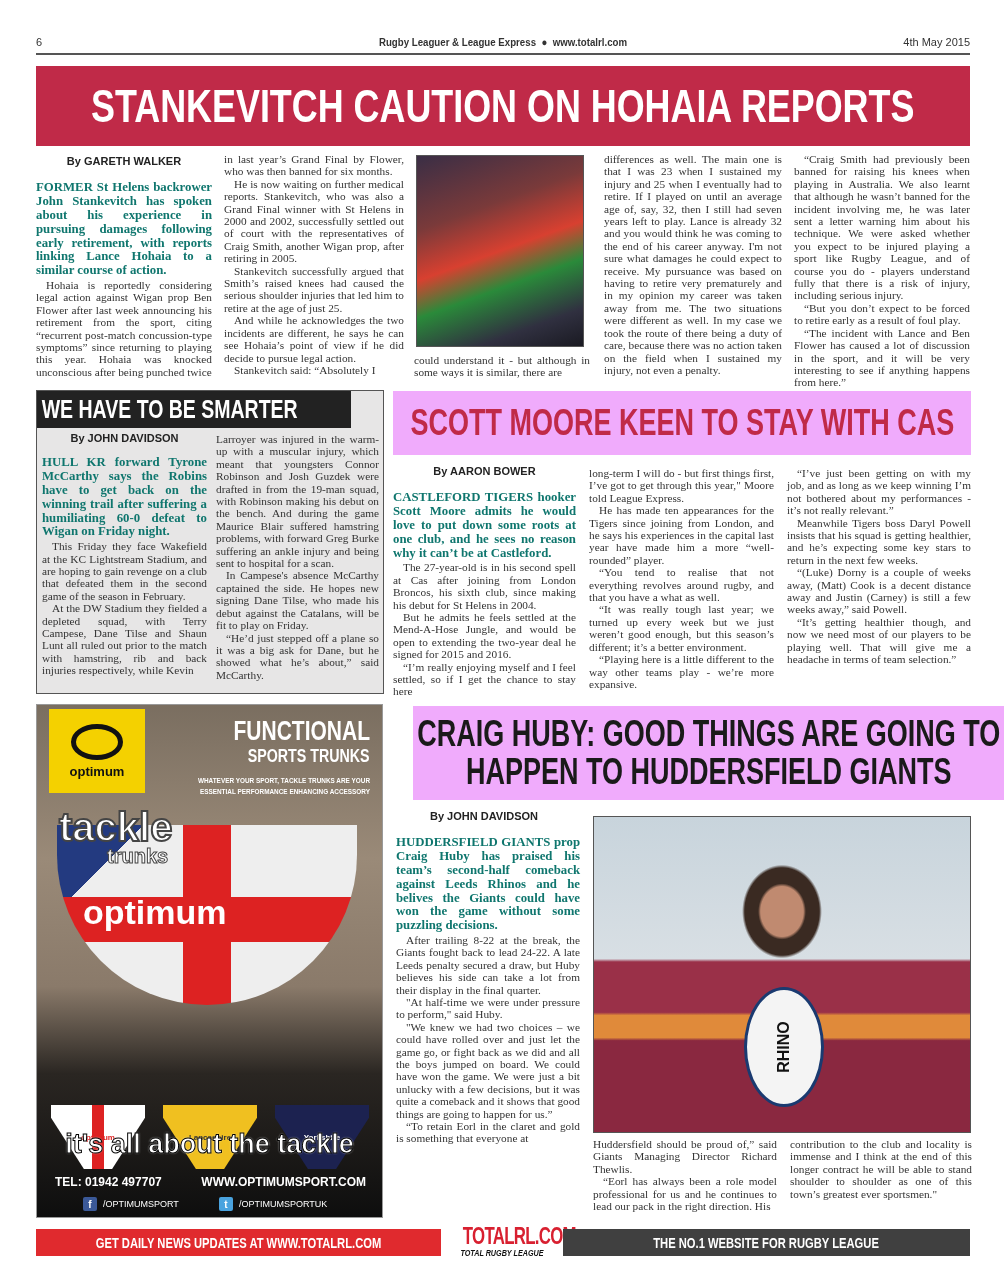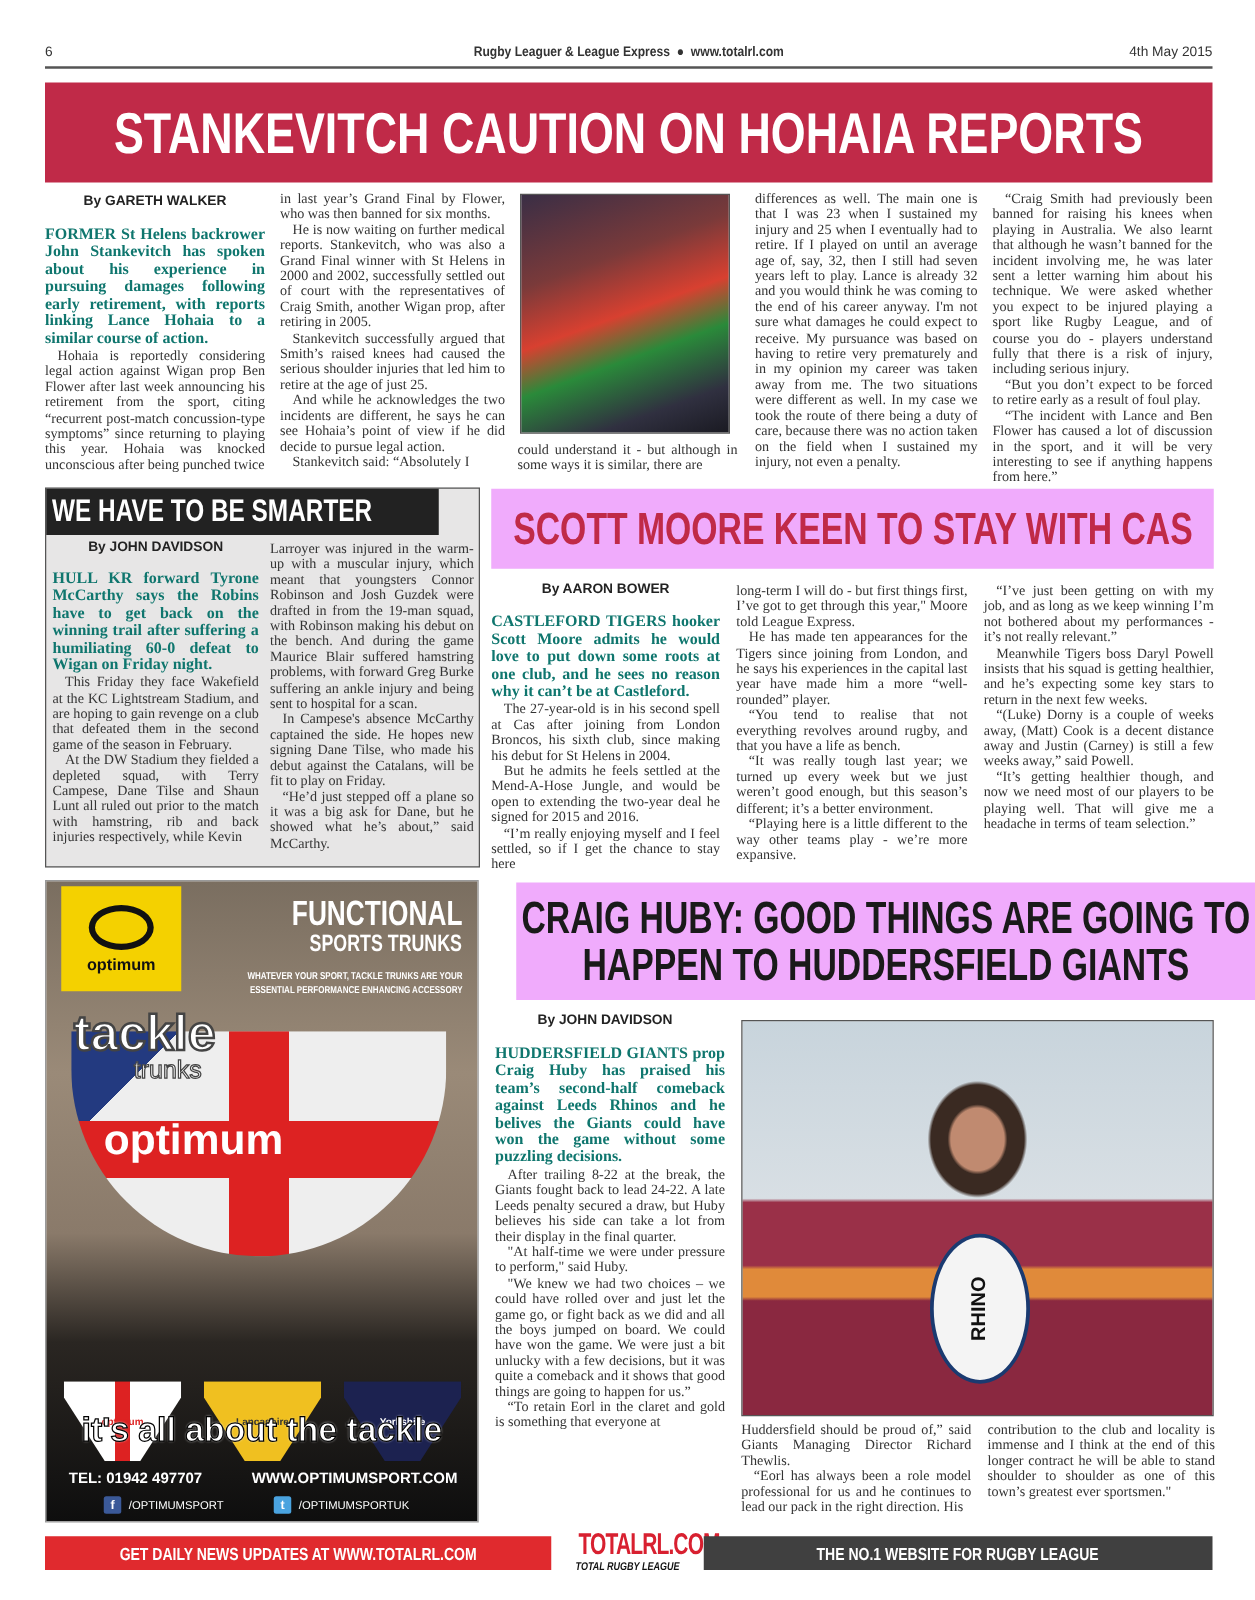--- a/index.html
+++ b/index.html
@@ -26,21 +26,21 @@
 .hbhead{left:413px;top:706px;width:592px;height:94px}
 .hbhead span{color:#1a1a1a;font-size:36px;line-height:38px;transform:scaleX(.75);white-space:nowrap;font-family:"Liberation Sans",sans-serif;font-weight:bold}
 .ad{left:36px;top:704px;width:347px;height:514px;background:linear-gradient(180deg,#7a6e60 0%,#9a8a78 30%,#8a7a6a 55%,#2a2622 72%,#0e0e0e 100%);overflow:hidden;border:1px solid #999}
 .ad .yel{position:absolute;left:12px;top:4px;width:96px;height:84px;background:#f4d100;display:flex;flex-direction:column;align-items:center;justify-content:center}
 .ad .yel .ring{width:52px;height:36px;border:5px solid #111;border-radius:50%}
 .ad .yel .nm{font-family:"Liberation Sans",sans-serif;font-weight:bold;font-size:13px;color:#111;margin-top:4px}
 .ad .ft1{position:absolute;right:12px;top:12px;color:#fff;font-family:"Liberation Sans",sans-serif;font-weight:bold;font-size:28px;line-height:28px;transform:scaleX(.75);transform-origin:right}
 .ad .ft2{position:absolute;right:12px;top:40px;color:#fff;font-family:"Liberation Sans",sans-serif;font-weight:bold;font-size:19px;transform:scaleX(.75);transform-origin:right}
 .ad .ft3{position:absolute;right:12px;top:70px;color:#fff;font-family:"Liberation Sans",sans-serif;font-weight:bold;font-size:8px;line-height:11px;text-align:right;transform:scaleX(.8);transform-origin:right;width:220px}
 .ad .tackle{position:absolute;left:22px;top:100px;font-family:"Liberation Sans",sans-serif;font-weight:bold;font-size:40px;color:#fff;-webkit-text-stroke:2px #444}
-.ad .trunks{position:absolute;left:70px;top:140px;font-family:"Liberation Sans",sans-serif;font-weight:normal;font-size:20px;color:#fff;-webkit-text-stroke:1px #444}
+.ad .trunks{position:absolute;left:70px;top:140px;font-family:"Liberation Sans",sans-serif;font-weight:bold;font-size:20px;color:#fff;-webkit-text-stroke:1px #444}
 .ad .flag{position:absolute;left:20px;top:120px;width:300px;height:180px;border-radius:0 0 150px 150px;background:
 linear-gradient(90deg,transparent 42%,#d22 42%,#d22 58%,transparent 58%),
 linear-gradient(0deg,transparent 35%,#d22 35%,#d22 60%,transparent 60%),
 linear-gradient(135deg,#233a80 0%,#233a80 18%,#eee 18%,#eee 82%,#233a80 82%)}
 .ad .opt{position:absolute;left:46px;top:188px;font-family:"Liberation Sans",sans-serif;font-weight:bold;font-size:34px;color:#fff}
 .ad .briefs{position:absolute;top:400px;width:94px;height:64px;clip-path:polygon(0 0,100% 0,100% 20%,65% 100%,35% 100%,0 20%);display:flex;align-items:center;justify-content:center;font-family:"Liberation Sans",sans-serif;font-size:8px;font-weight:bold}
 .ad .b1{left:14px;background:linear-gradient(90deg,#fff 44%,#d22 44%,#d22 56%,#fff 56%);color:#d22}
 .ad .b2{left:126px;background:#f0c020;color:#333}
 .ad .b3{left:238px;background:#1c2250;color:#fff}
 .ad .slogan{position:absolute;left:0;width:100%;top:424px;text-align:center;font-family:"Liberation Sans",sans-serif;font-weight:bold;font-size:27px;color:#fff;-webkit-text-stroke:1px #000;text-shadow:0 0 2px #fff}
@@ -123,21 +123,21 @@
 <div class="abs col" style="left:393px;top:463px;width:183px">
   <div class="byline" style="">By  AARON BOWER</div>
   <div class="lead">CASTLEFORD TIGERS hooker Scott Moore admits he would love to put down some roots at one club, and he sees no reason why it can’t be at Castleford.</div>
   <p>The 27-year-old is in his second spell at Cas after joining from London Broncos, his sixth club, since making his debut for St Helens in 2004.</p>
   <p>But he admits he feels settled at the Mend-A-Hose Jungle, and would be open to extending the two-year deal he signed for 2015 and 2016.</p>
   <p>“I’m really enjoying myself and I feel settled, so if I get the chance to stay here</p>
 </div>
 <div class="abs col" style="left:589px;top:467px;width:185px">
   <p style="text-indent:0">long-term I will do - but first things first, I’ve got to get through this year," Moore told League Express.</p>
   <p>He has made ten appearances for the Tigers since joining from London, and he says his experiences in the capital last year have made him a more “well-rounded” player.</p>
-  <p>“You tend to realise that not everything revolves around rugby, and that you have a life as bench.</p>
+  <p>“You tend to realise that not everything revolves around rugby, and that you have a what as well.</p>
   <p>“It was really tough last year; we turned up every week but we just weren’t good enough, but this season’s different; it’s a better environment.</p>
   <p>“Playing here is a little different to the way other teams play - we’re more expansive.</p>
 </div>
 <div class="abs col" style="left:787px;top:467px;width:184px">
   <p>“I’ve just been getting on with my job, and as long as we keep winning I’m not bothered about my performances - it’s not really relevant.”</p>
   <p>Meanwhile Tigers boss Daryl Powell insists that his squad is getting healthier, and he’s expecting some key stars to return in the next few weeks.</p>
   <p>“(Luke) Dorny is a couple of weeks away, (Matt) Cook is a decent distance away and Justin (Carney) is still a few weeks away,” said Powell.</p>
   <p>“It’s getting healthier though, and now we need most of our players to be playing well. That will give me a headache in terms of team selection.”</p>
 </div>
 

